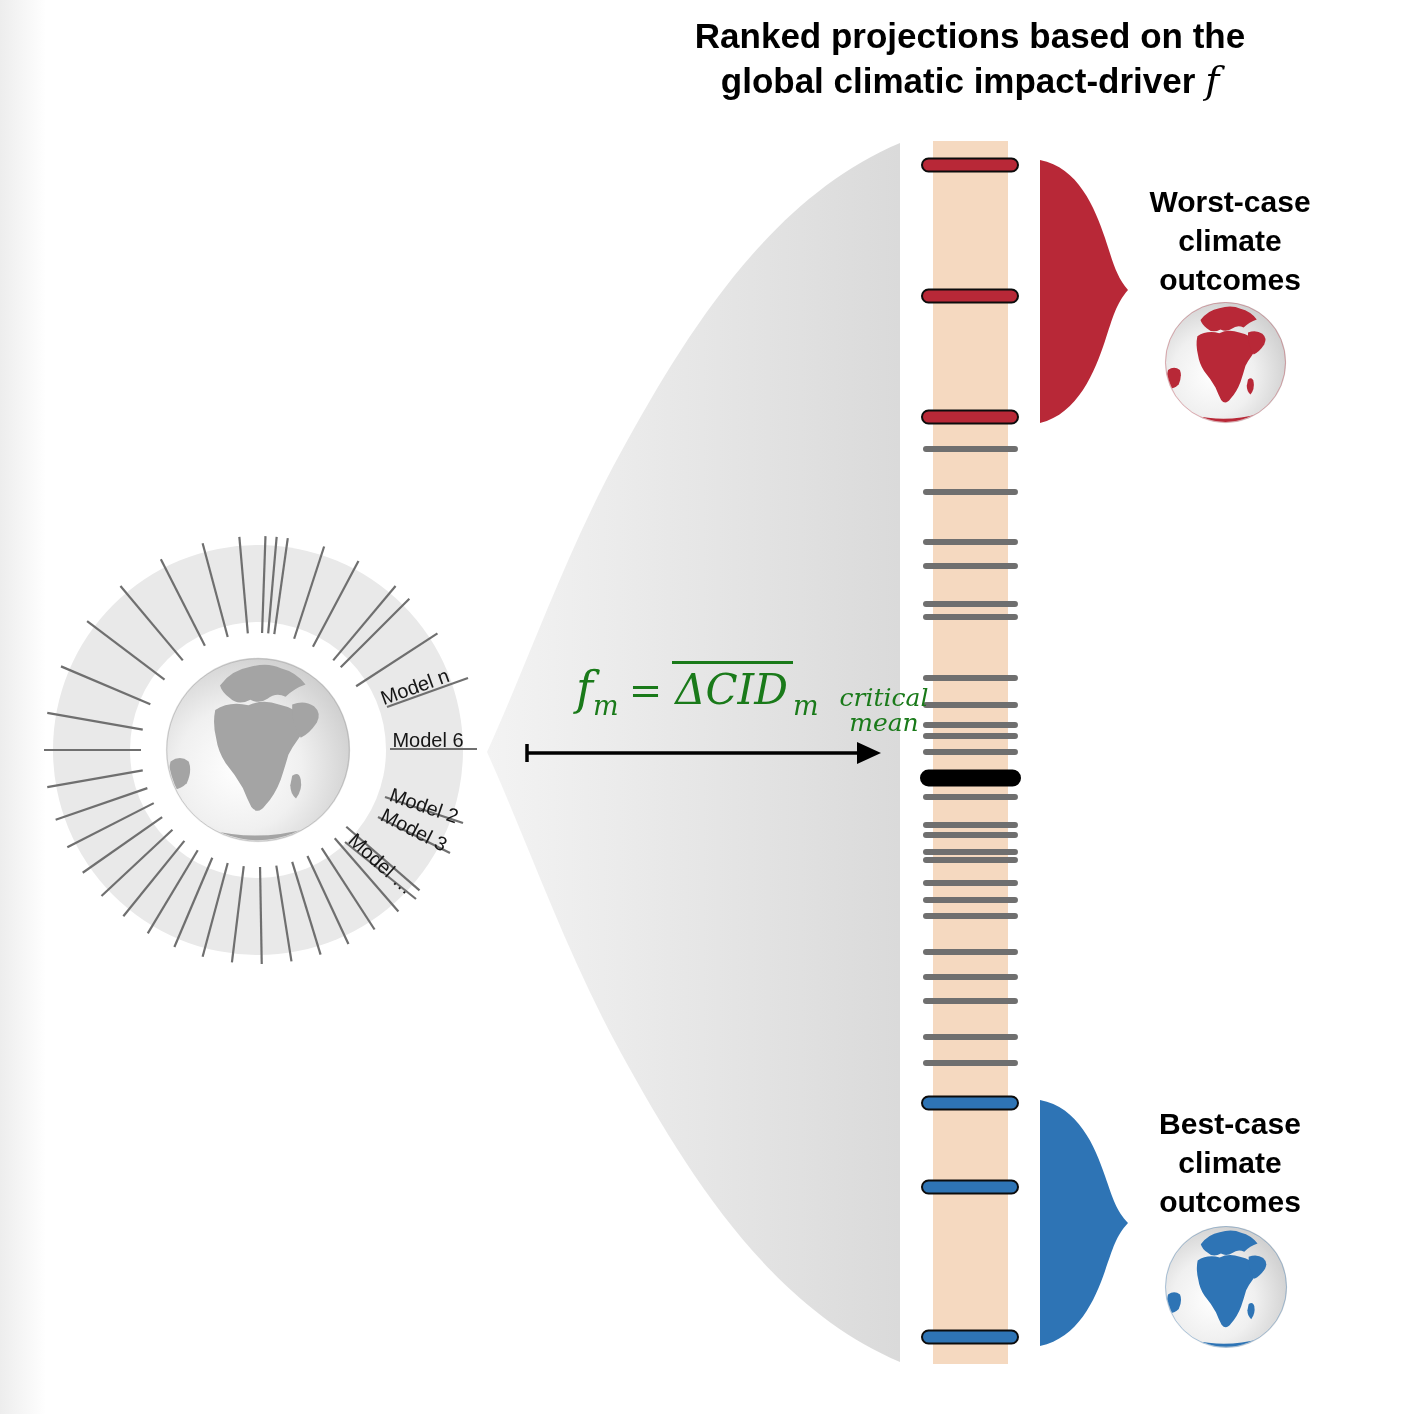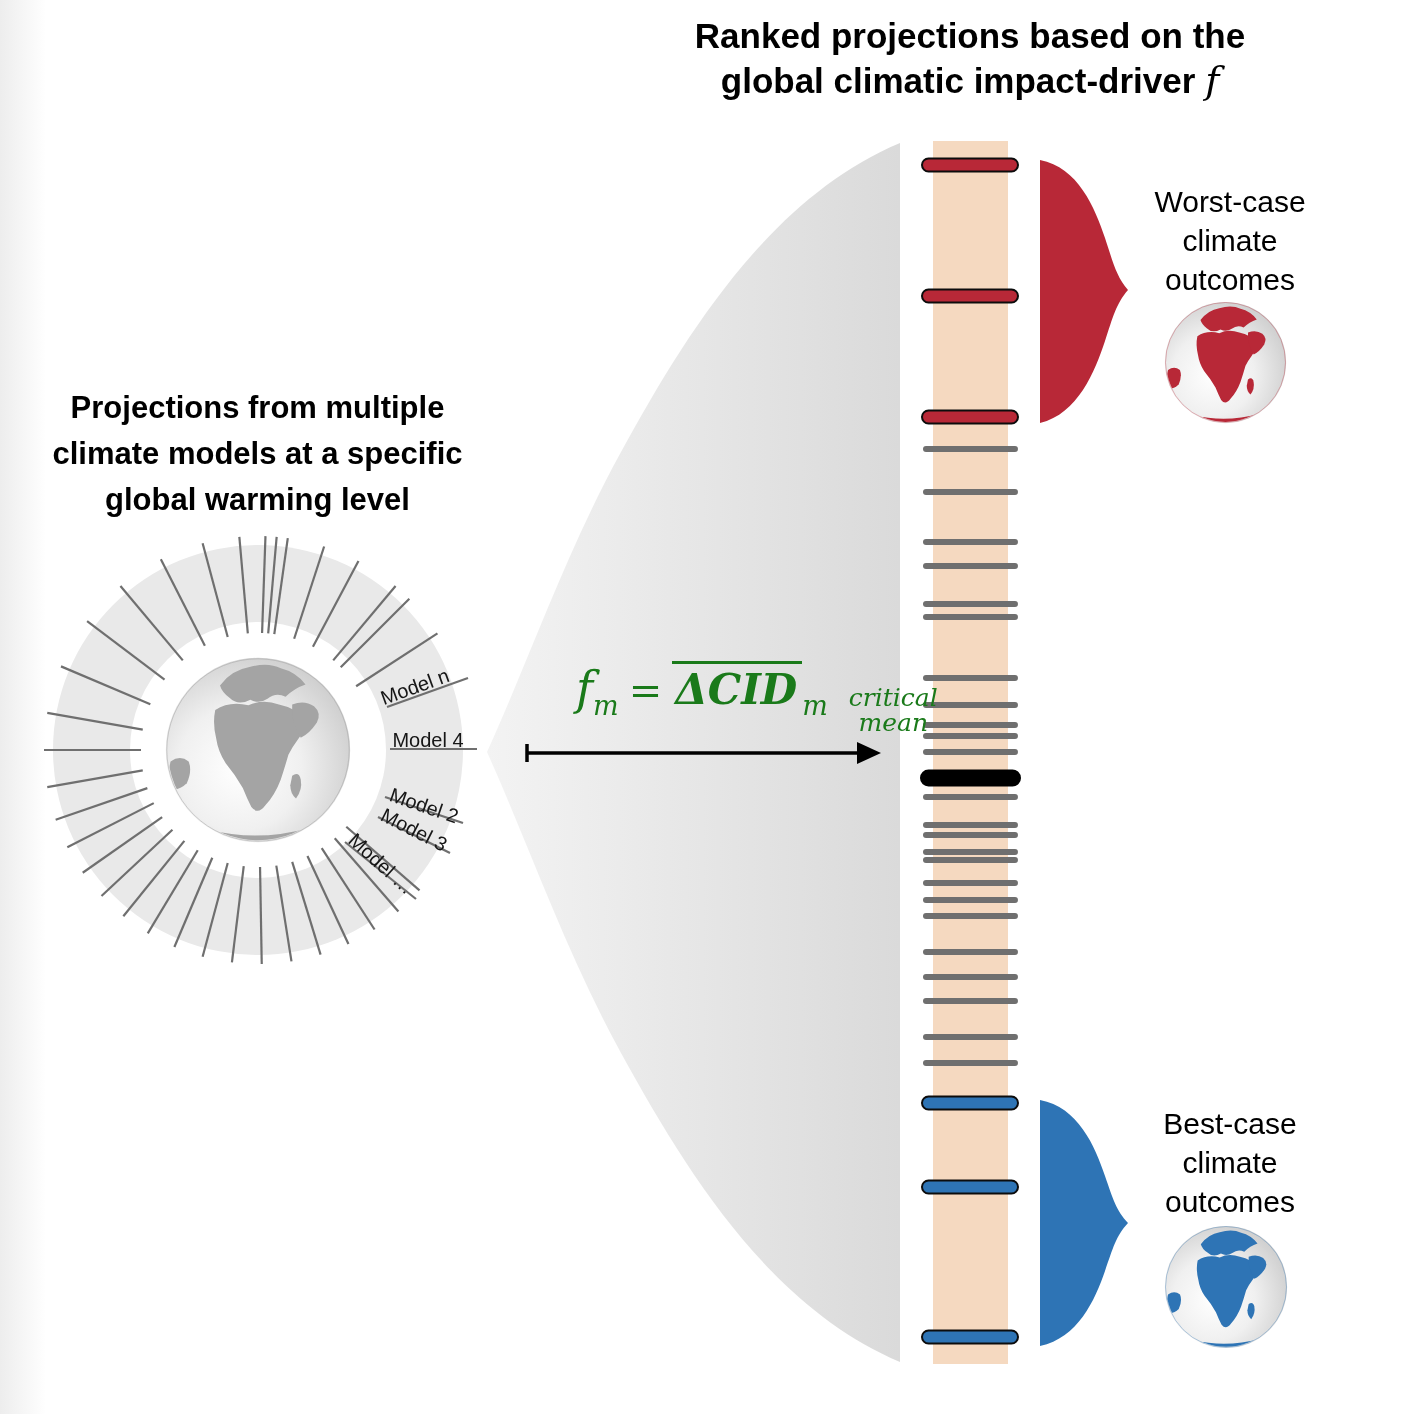--- a/index.html
+++ b/index.html
@@ -11,21 +11,21 @@
     background:linear-gradient(90deg,#ededed,#ffffff);}
   svg.scene{position:absolute;left:0;top:0;}
 
   
   .title{position:absolute;left:520px;top:13px;width:900px;text-align:center;
     font-weight:bold;font-size:35px;line-height:45px;color:#000;}
   .title .fsym{font-family:"DejaVu Serif",serif;font-style:italic;font-weight:normal;font-size:38px;}
   .left-caption{position:absolute;left:0;top:385px;width:515px;text-align:center;
     font-weight:bold;font-size:31px;line-height:46px;white-space:pre-line;color:#000;}
   .mean-label{position:absolute;left:1043px;top:760px;font-weight:bold;font-size:30px;color:#000;}
-  .outcome-label{position:absolute;width:260px;text-align:center;font-weight:normal;
+  .outcome-label{position:absolute;width:260px;text-align:center;font-weight:bold;
     font-size:30px;line-height:39px;white-space:pre-line;color:#000;}
   .worst-label{left:1100px;top:182px;}
   .best-label{left:1100px;top:1104px;}
 
   
   .mlabel{position:absolute;font-size:20px;color:#161616;white-space:nowrap;}
   .m0{left:415px;top:687px;transform:translate(-50%,-50%) rotate(-20deg);}
   .m1{left:428px;top:740px;transform:translate(-50%,-50%);}
   .m2{left:424px;top:806px;transform:translate(-50%,-50%) rotate(19deg);}
   .m3{left:414px;top:830px;transform:translate(-50%,-50%) rotate(27deg);}
@@ -38,21 +38,21 @@
   .tick-worst{left:921px;width:98px;height:15px;border-radius:8px;background:var(--worst,#b82837);border:2.5px solid #0c0c0c;}
   .tick-best{left:921px;width:98px;height:15px;border-radius:8px;background:var(--best,#2e74b5);border:2.5px solid #0c0c0c;}
   .tick-mean{left:920px;width:101px;height:17px;border-radius:9px;background:var(--mean,#000);}
 
   
   .formula{position:absolute;left:576px;top:658px;color:var(--formula_green,#1a7a1a);
     font-family:"DejaVu Serif",serif;white-space:nowrap;}
   .formula .lhs{font-style:italic;font-size:46px;}
   .formula .sub{font-style:italic;font-size:27px;position:relative;top:11px;}
   .formula .eq{font-size:40px;padding:0 10px;}
-  .formula .ovl{font-style:italic;font-weight:bold;font-size:42px;border-top:3px solid var(--formula_green,#1a7a1a);padding:1px 5px 0 3px;}
+  .formula .ovl{font-style:italic;font-weight:normal;font-size:42px;border-top:3px solid var(--formula_green,#1a7a1a);padding:1px 5px 0 3px;}
   .formula .qual{display:inline-block;font-style:italic;font-size:25px;line-height:25px;
     text-align:center;transform:translateY(27px);margin-left:21px;}
 
   .dist-worst{fill:var(--worst,#b82837);}
   .dist-best{fill:var(--best,#2e74b5);}
   .globe-gray{color:#a4a4a4;}
   .globe-worst{color:var(--worst,#b82837);}
   .globe-best{color:var(--best,#2e74b5);}
   #ring-ticks line,.label-lines line{stroke:#6f6f6f;stroke-width:2.2;}
 </style>
@@ -196,26 +196,23 @@
     </div>
 
   <div class="title">
     <div>Ranked projections based on the</div>
     <div>
       <span>global climatic impact-driver</span>
       <span class="fsym">f</span>
     </div>
   </div>
 
-  <div class="left-caption">Projections from multiple
-climate models at a specific
-global warming level</div>
 
   <div class="mlabel m0">Model n</div>
-  <div class="mlabel m1">Model 4</div>
+  <div class="mlabel m1">Model 6</div>
   <div class="mlabel m2">Model 2</div>
   <div class="mlabel m3">Model 3</div>
   <div class="mlabel m4">Model …</div>
 
   <div class="formula">
     <span class="lhs">f</span><span class="sub">m</span><span class="eq">=</span><span class="ovl">ΔCID</span><span class="sub">m</span><span class="qual"><span>critical</span><br><span>mean</span></span>
   </div>
 
   <div class="outcome-label worst-label">Worst-case
 climate

